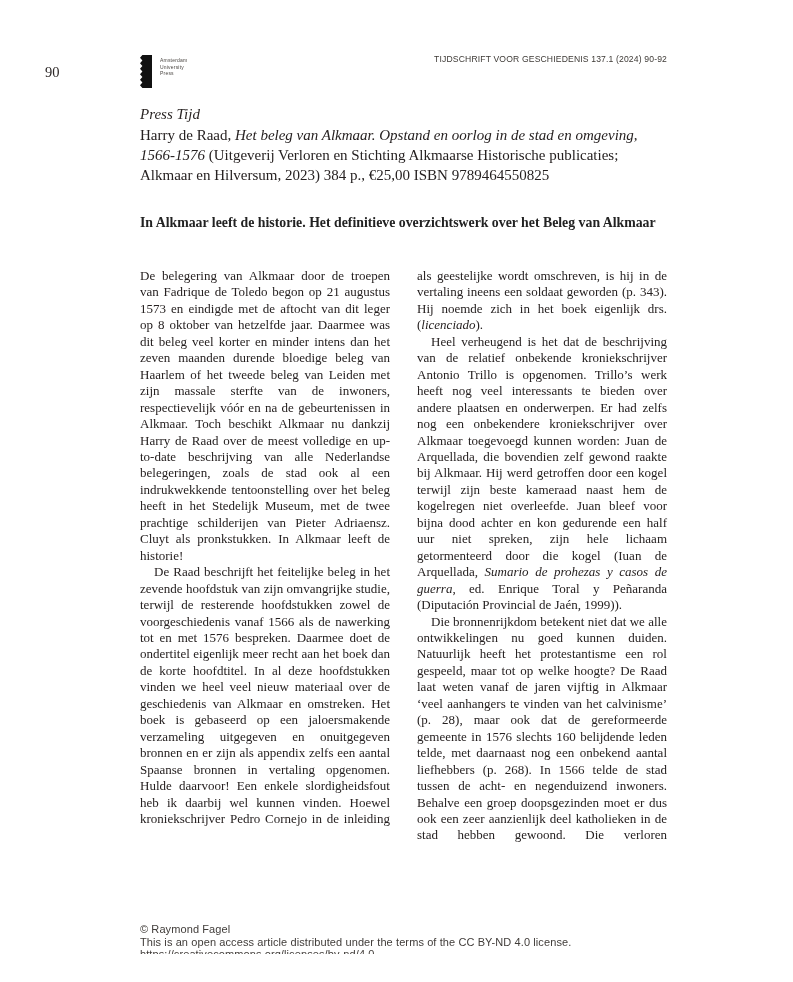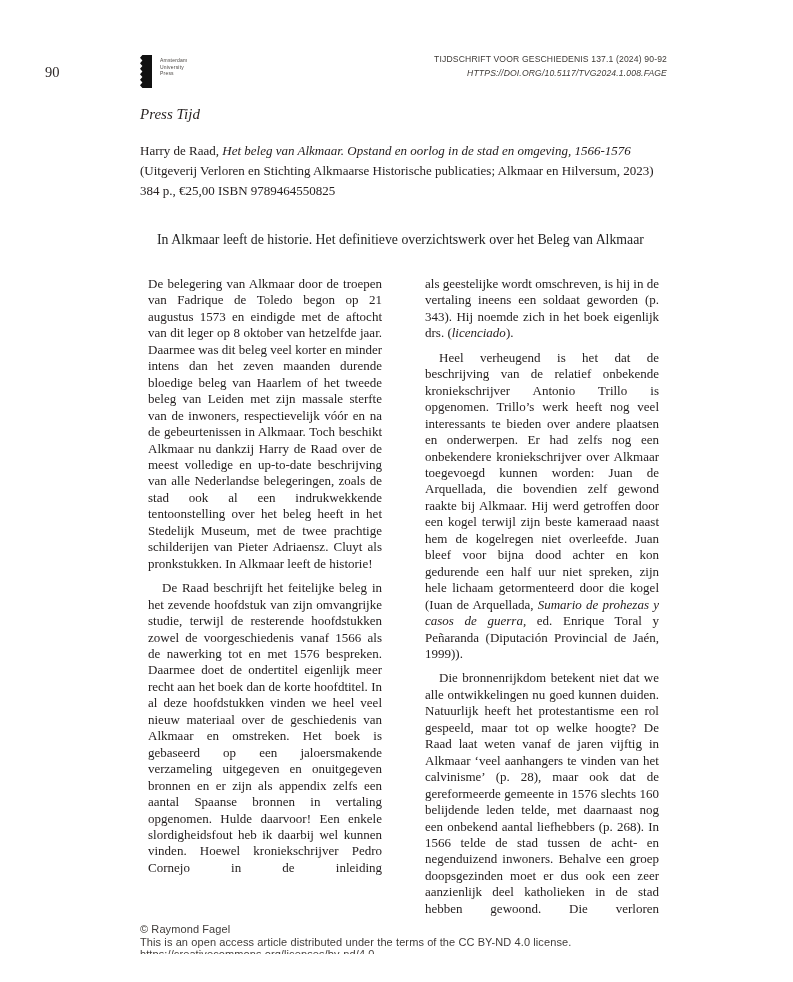--- a/index.html
+++ b/index.html
@@ -26,41 +26,41 @@
     color:#3d3935;letter-spacing:.15px;
   }
   .head-right .doi{font-style:italic;}
 
   .section-label{
     position:absolute;left:140px;top:106px;
     font-family:"Liberation Serif",serif;font-style:italic;font-size:15px;color:#2a2524;
   }
 
   .citation{
-    position:absolute;left:140px;top:141px;width:530px;margin:0;
-    font-family:"Liberation Serif",serif;font-size:13px;line-height:20px;color:#262121;
+    position:absolute;left:140px;top:125px;width:530px;margin:0;
+    font-family:"Liberation Serif",serif;font-size:15px;line-height:20px;color:#262121;
   }
   .it{font-style:italic;}
 
   .review-title{
-    position:absolute;left:140px;top:213px;width:530px;margin:17px;
-    font-family:"Liberation Serif",serif;font-size:13.8px;font-weight:normal;
+    position:absolute;left:140px;top:213px;width:530px;margin:0;
+    font-family:"Liberation Serif",serif;font-size:13.8px;font-weight:bold;
     line-height:20px;color:#222;
   }
 
   .columns{
     position:absolute;left:140px;top:268px;width:527px;
     display:flex;gap:27px;
   }
   .col{
     width:250px;
     font-family:"Liberation Serif",serif;font-size:13px;line-height:16.45px;
     color:#262121;text-align:justify;
   }
-  .para{margin:8px;}
+  .para{margin:0;}
   .para.indent{text-indent:14px;}
   .para.cont{text-align-last:justify;}
 
   .pfooter{
     position:absolute;left:140px;top:923px;width:560px;
     font-family:"Liberation Sans",sans-serif;font-size:11px;line-height:12.5px;
     color:#403c39;letter-spacing:.1px;
   }
 </style>
 </head>
@@ -76,21 +76,20 @@
     </svg>
     <div class="logo-text">
       <div>Amsterdam</div>
       <div>University</div>
       <div>Press</div>
     </div>
   </div>
 
   <div class="head-right">
     <div>TIJDSCHRIFT VOOR GESCHIEDENIS 137.1 (2024) 90-92</div>
-    <div class="doi">HTTPS://DOI.ORG/10.5117/TVG2024.1.008.FAGE</div>
   </div>
 
   <div class="section-label">Press Tijd</div>
 
   <p class="citation"><span>Harry de Raad, </span><span class="it">Het beleg van Alkmaar. Opstand en oorlog in de stad en omgeving, 1566-1576</span><span> (Uitgeverij Verloren en Stichting Alkmaarse Historische publicaties; Alkmaar en Hilversum, 2023) 384 p., €25,00 ISBN 9789464550825</span></p>
 
   <h1 class="review-title">In Alkmaar leeft de historie. Het definitieve overzichtswerk over het Beleg van Alkmaar</h1>
 
   <div class="columns">
     <div class="col">

